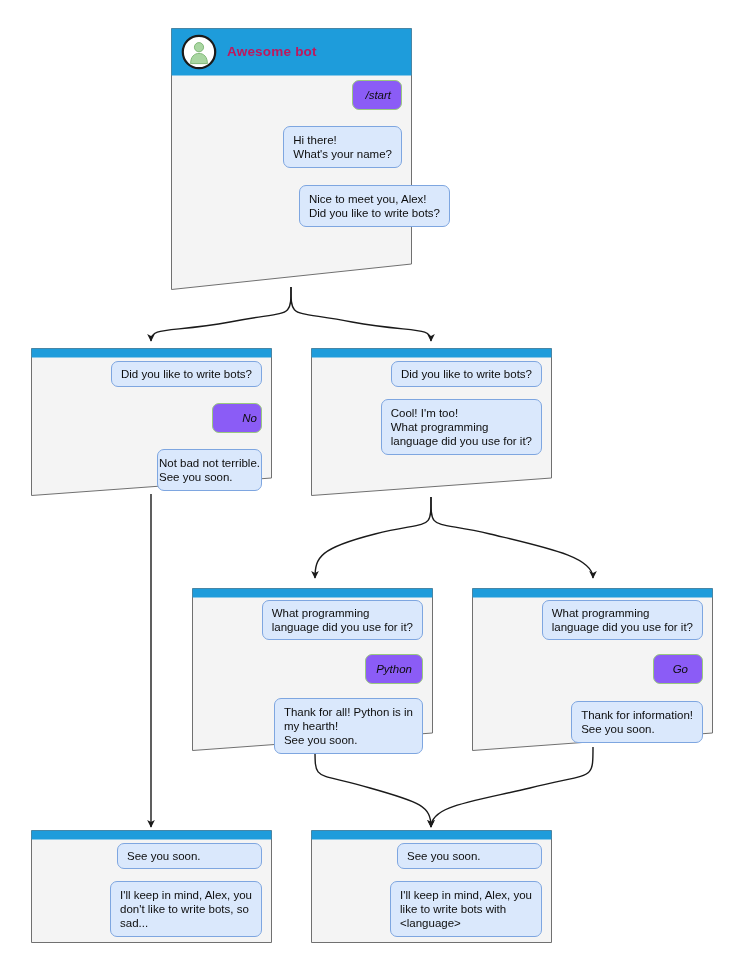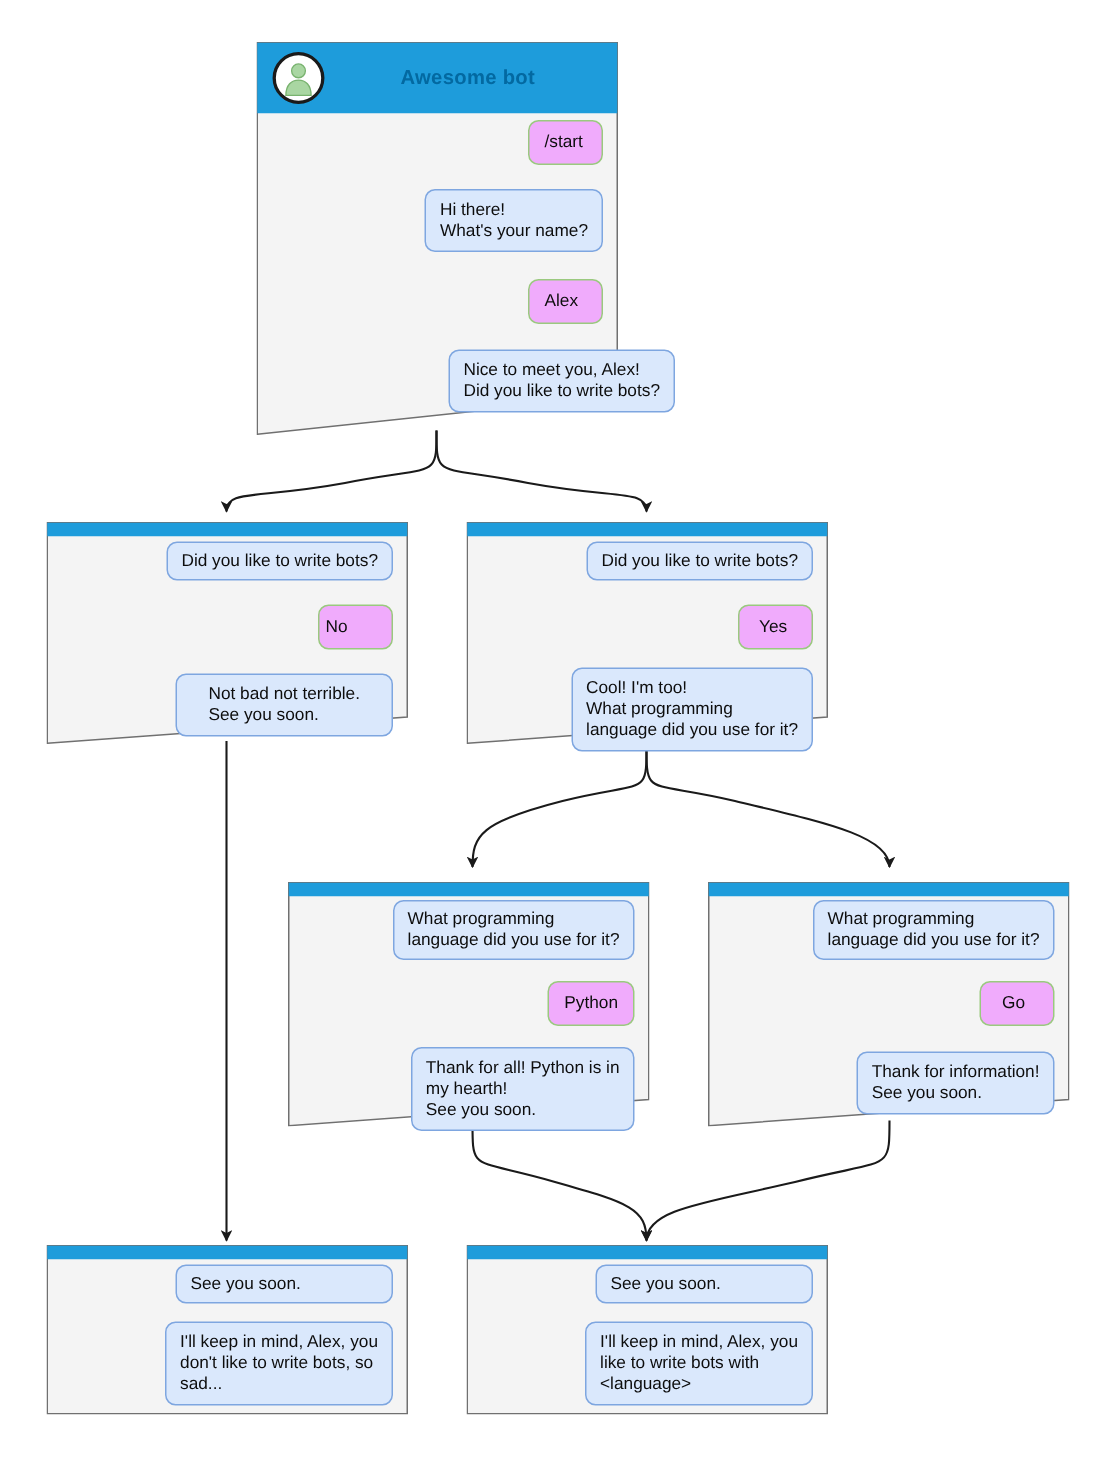--- a/index.html
+++ b/index.html
@@ -59,26 +59,25 @@
   .node-head {
     position: absolute;
     left: 0;
     top: 0;
     width: 100%;
     box-sizing: border-box;
     display: flex;
     align-items: center;
   }
   .node-title {
-    color: #0369a1;
+    color: #be185d;
     font-size: 13.5px;
     font-weight: bold;
     letter-spacing: .2px;
     white-space: nowrap;
-    margin-left: 40px;
   }
 
   .avatar {
     width: 36px;
     height: 36px;
     flex: 0 0 36px;
     margin-left: 10px;
     margin-right: 10px;
   }
 
@@ -105,24 +104,25 @@
     line-height: 14px;
     color: #0d0d0d;
     white-space: pre-line;
     border: 1px solid;
   }
   .bubble.bot {
     background: #dae8fc;
     border-color: #7ea6e0;
   }
   .bubble.user {
-    background: #f0abfc;
+    background: #8b5cf6;
     border-color: #9ac97f;
-    text-align: left;
+    text-align: right;
     min-width: 50px;
+    font-style: italic;
   }
 </style>
 </head>
 <body>
 
 <div id="canvas">
 
   <svg id="edges" viewBox="0 0 743 971" width="743" height="971">
     <defs>
       <marker id="arrow" viewBox="0 0 10 10" refX="9" refY="5" markerWidth="5.5" markerHeight="5.5" orient="auto-start-reverse">
@@ -163,23 +163,20 @@
         </div>
 
         <div class="bubbles" style="top:52px;">
           <div class="row right">
             <div class="bubble user" style="padding:7px 10px;">/start</div>
           </div>
           <div class="row left" style="margin-top:16px;">
             <div class="bubble bot" style="padding:6px 9px;">Hi there!
 What's your name?</div>
           </div>
-          <div class="row right" style="margin-top:18px;">
-            <div class="bubble user" style="padding:7px 10px;">Alex</div>
-          </div>
           <div class="row left" style="margin-top:17px;padding-left:48px;">
             <div class="bubble bot" style="padding:6px 9px;">Nice to meet you, Alex!
 Did you like to write bots?</div>
           </div>
         </div>
       </div>
     </div>
   </div>
 
   <div class="node" style="left:31px; top:348px; width:241px; height:148px;">
@@ -190,41 +187,38 @@
       </svg>
       <div class="node-content">
         <div class="bubbles" style="top:13px;">
           <div class="row left">
             <div class="bubble bot" style="padding:5px 9px;">Did you like to write bots?</div>
           </div>
           <div class="row right" style="margin-top:16px;">
             <div class="bubble user" style="padding:7px 4px;">No</div>
           </div>
           <div class="row left" style="margin-top:16px;">
-            <div class="bubble bot" style="padding:6px 21px;">Not bad not terrible.
+            <div class="bubble bot" style="padding:6px 1px;">Not bad not terrible.
 See you soon.</div>
           </div>
         </div>
       </div>
     </div>
   </div>
 
   <div class="node" style="left:311px; top:348px; width:241px; height:148px;">
     <div class="node-clip">
       <svg class="node-shape" viewBox="0 0 241 148" preserveAspectRatio="none">
         <path d="M 0.5,0.5 L 240.5,0.5 L 240.5,130 L 0.5,147.5 Z" fill="#f4f4f4" stroke="#707070" stroke-width="1"></path>
         <rect x="0.5" y="0.5" width="240" height="9" fill="#1e9cdb" stroke="none"></rect>
       </svg>
       <div class="node-content">
         <div class="bubbles" style="top:13px;">
           <div class="row left">
             <div class="bubble bot" style="padding:5px 9px;">Did you like to write bots?</div>
-          </div>
-          <div class="row right" style="margin-top:16px;">
-            <div class="bubble user" style="padding:7px 13px;">Yes</div>
           </div>
           <div class="row left" style="margin-top:12px;">
             <div class="bubble bot" style="padding:6px 9px;">Cool! I'm too!
 What programming
 language did you use for it?</div>
           </div>
         </div>
       </div>
     </div>
   </div>

